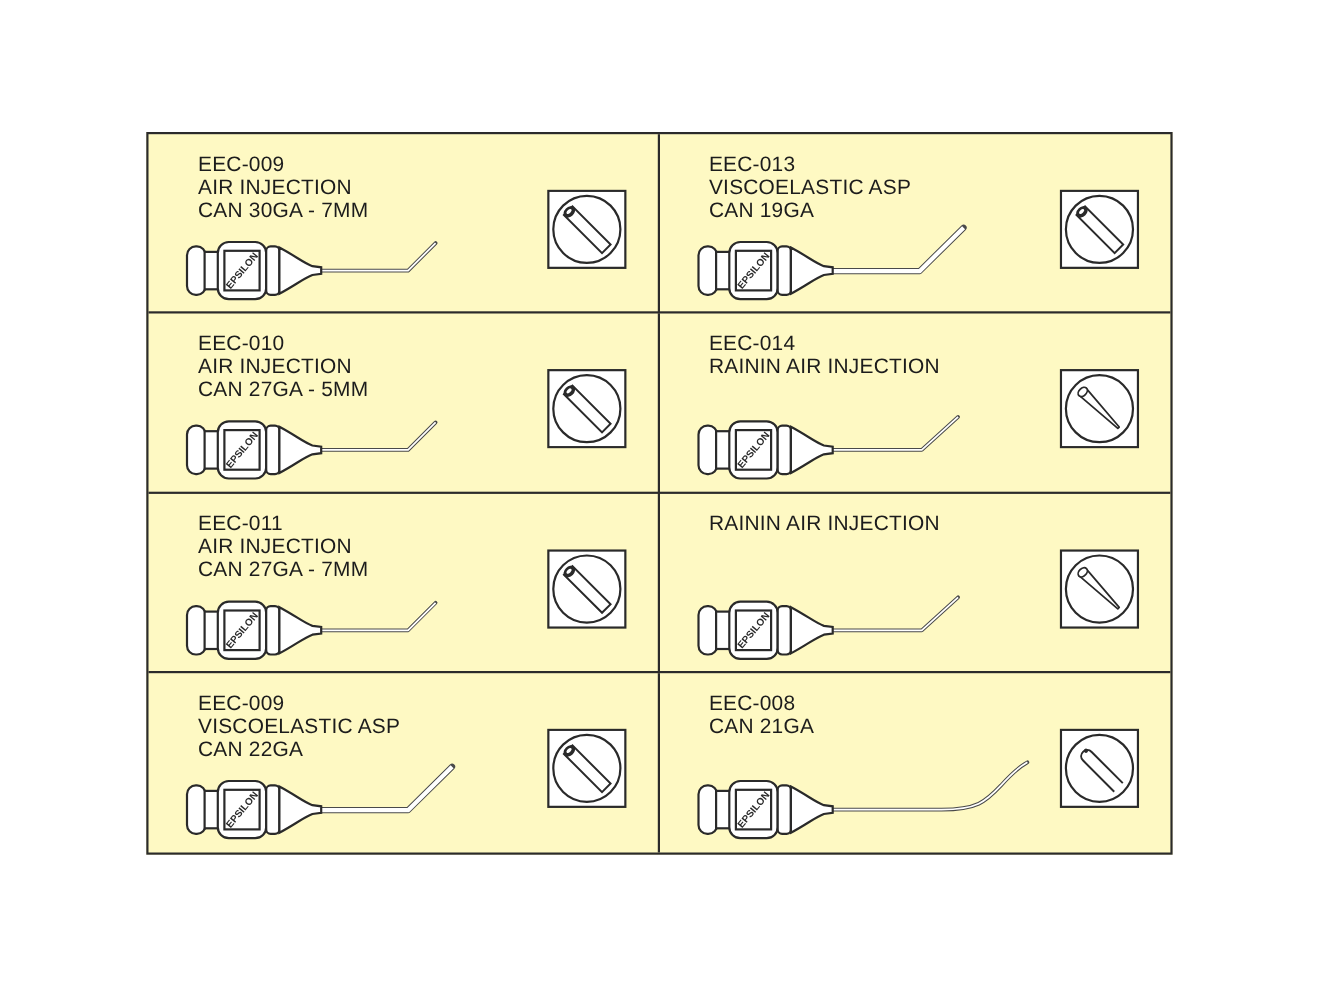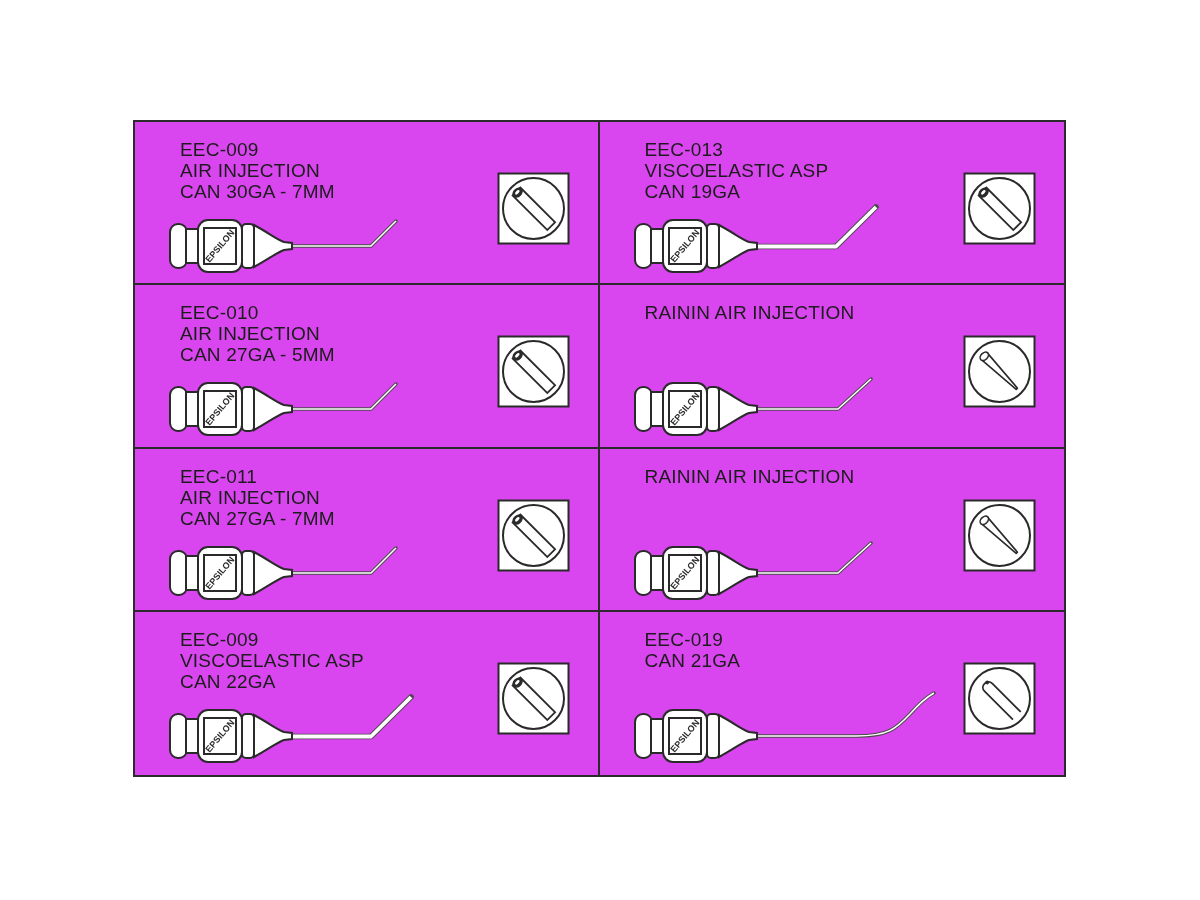--- a/index.html
+++ b/index.html
@@ -3,21 +3,21 @@
 <meta charset="utf-8">
 <style>
   html,body{margin:0;padding:0;}
   body{
     width:1200px;height:900px;background:#ffffff;
     font-family:"Liberation Sans",sans-serif;color:#1c1c1c;
     position:relative;overflow:hidden;
   }
   .sheet{
     position:absolute;left:133px;top:120px;width:933px;height:657px;
-    border:2px solid #2b2b2b;box-sizing:border-box;background:#d946ef;
+    border:2px solid #2b2b2b;box-sizing:border-box;background:#fef9c3;
     display:grid;grid-template-columns:1fr 1fr;grid-template-rows:1fr 1fr 1fr 1fr;
   }
   .cell{
     position:relative;box-sizing:border-box;overflow:hidden;
   }
   .cell.bR{border-right:2px solid #2b2b2b;}
   .cell.bB{border-bottom:2px solid #2b2b2b;}
   .label{
     position:absolute;left:45px;top:17px;
     font-size:19px;line-height:21px;letter-spacing:.2px;white-space:nowrap;
@@ -135,20 +135,21 @@
       <rect x="12.5" y="31" width="49" height="11" fill="#ffffff" stroke="#2a2a2a" stroke-width="1.8"></rect>
       <ellipse cx="14" cy="36.5" rx="4.4" ry="6" fill="#2a2a2a"></ellipse>
       <ellipse cx="13.6" cy="36.5" rx="1.5" ry="2.8" fill="#ffffff"></ellipse>
     </g>
   </svg>
       </div>
   </div>
 
   <div class="cell bB">
     <div class="label">
+      <div class="code">EEC-014</div>
       <div class="name">RAININ AIR INJECTION</div>
     </div>
     <div class="instrument">
         <svg viewBox="0 0 345 84" xmlns="http://www.w3.org/2000/svg">
           <polyline points="126,48 208,48 241,18" fill="none" stroke="#4a4a4a" stroke-width="3.4" stroke-linejoin="round" stroke-linecap="round"></polyline>
           <polyline points="126,48 208,48 241,18" fill="none" stroke="#ffffff" stroke-width="1.5999999999999999" stroke-linejoin="round" stroke-linecap="butt"></polyline>
     <g stroke="#2a2a2a" stroke-width="2" fill="#ffffff">
       <rect x="5" y="26" width="17" height="44" rx="8"></rect>
       <rect x="21" y="31" width="13" height="34"></rect>
       <rect x="33" y="22" width="44" height="52" rx="10"></rect>
@@ -269,21 +270,21 @@
       <rect x="12.5" y="31" width="49" height="11" fill="#ffffff" stroke="#2a2a2a" stroke-width="1.8"></rect>
       <ellipse cx="14" cy="36.5" rx="4.4" ry="6" fill="#2a2a2a"></ellipse>
       <ellipse cx="13.6" cy="36.5" rx="1.5" ry="2.8" fill="#ffffff"></ellipse>
     </g>
   </svg>
       </div>
   </div>
 
   <div class="cell">
     <div class="label">
-      <div class="code">EEC-019</div>
+      <div class="code">EEC-008</div>
       <div class="spec">CAN 21GA</div>
     </div>
     <div class="instrument">
         <svg viewBox="0 0 345 84" xmlns="http://www.w3.org/2000/svg">
           <path d="M126,48 L226,48 C258,48 266,41 280,26 C288,17 295,10 304,5" fill="none" stroke="#4a4a4a" stroke-width="3.4" stroke-linejoin="round" stroke-linecap="round"></path>
           <path d="M126,48 L226,48 C258,48 266,41 280,26 C288,17 295,10 304,5" fill="none" stroke="#ffffff" stroke-width="1.5999999999999999" stroke-linejoin="round" stroke-linecap="butt"></path>
     <g stroke="#2a2a2a" stroke-width="2" fill="#ffffff">
       <rect x="5" y="26" width="17" height="44" rx="8"></rect>
       <rect x="21" y="31" width="13" height="34"></rect>
       <rect x="33" y="22" width="44" height="52" rx="10"></rect>

